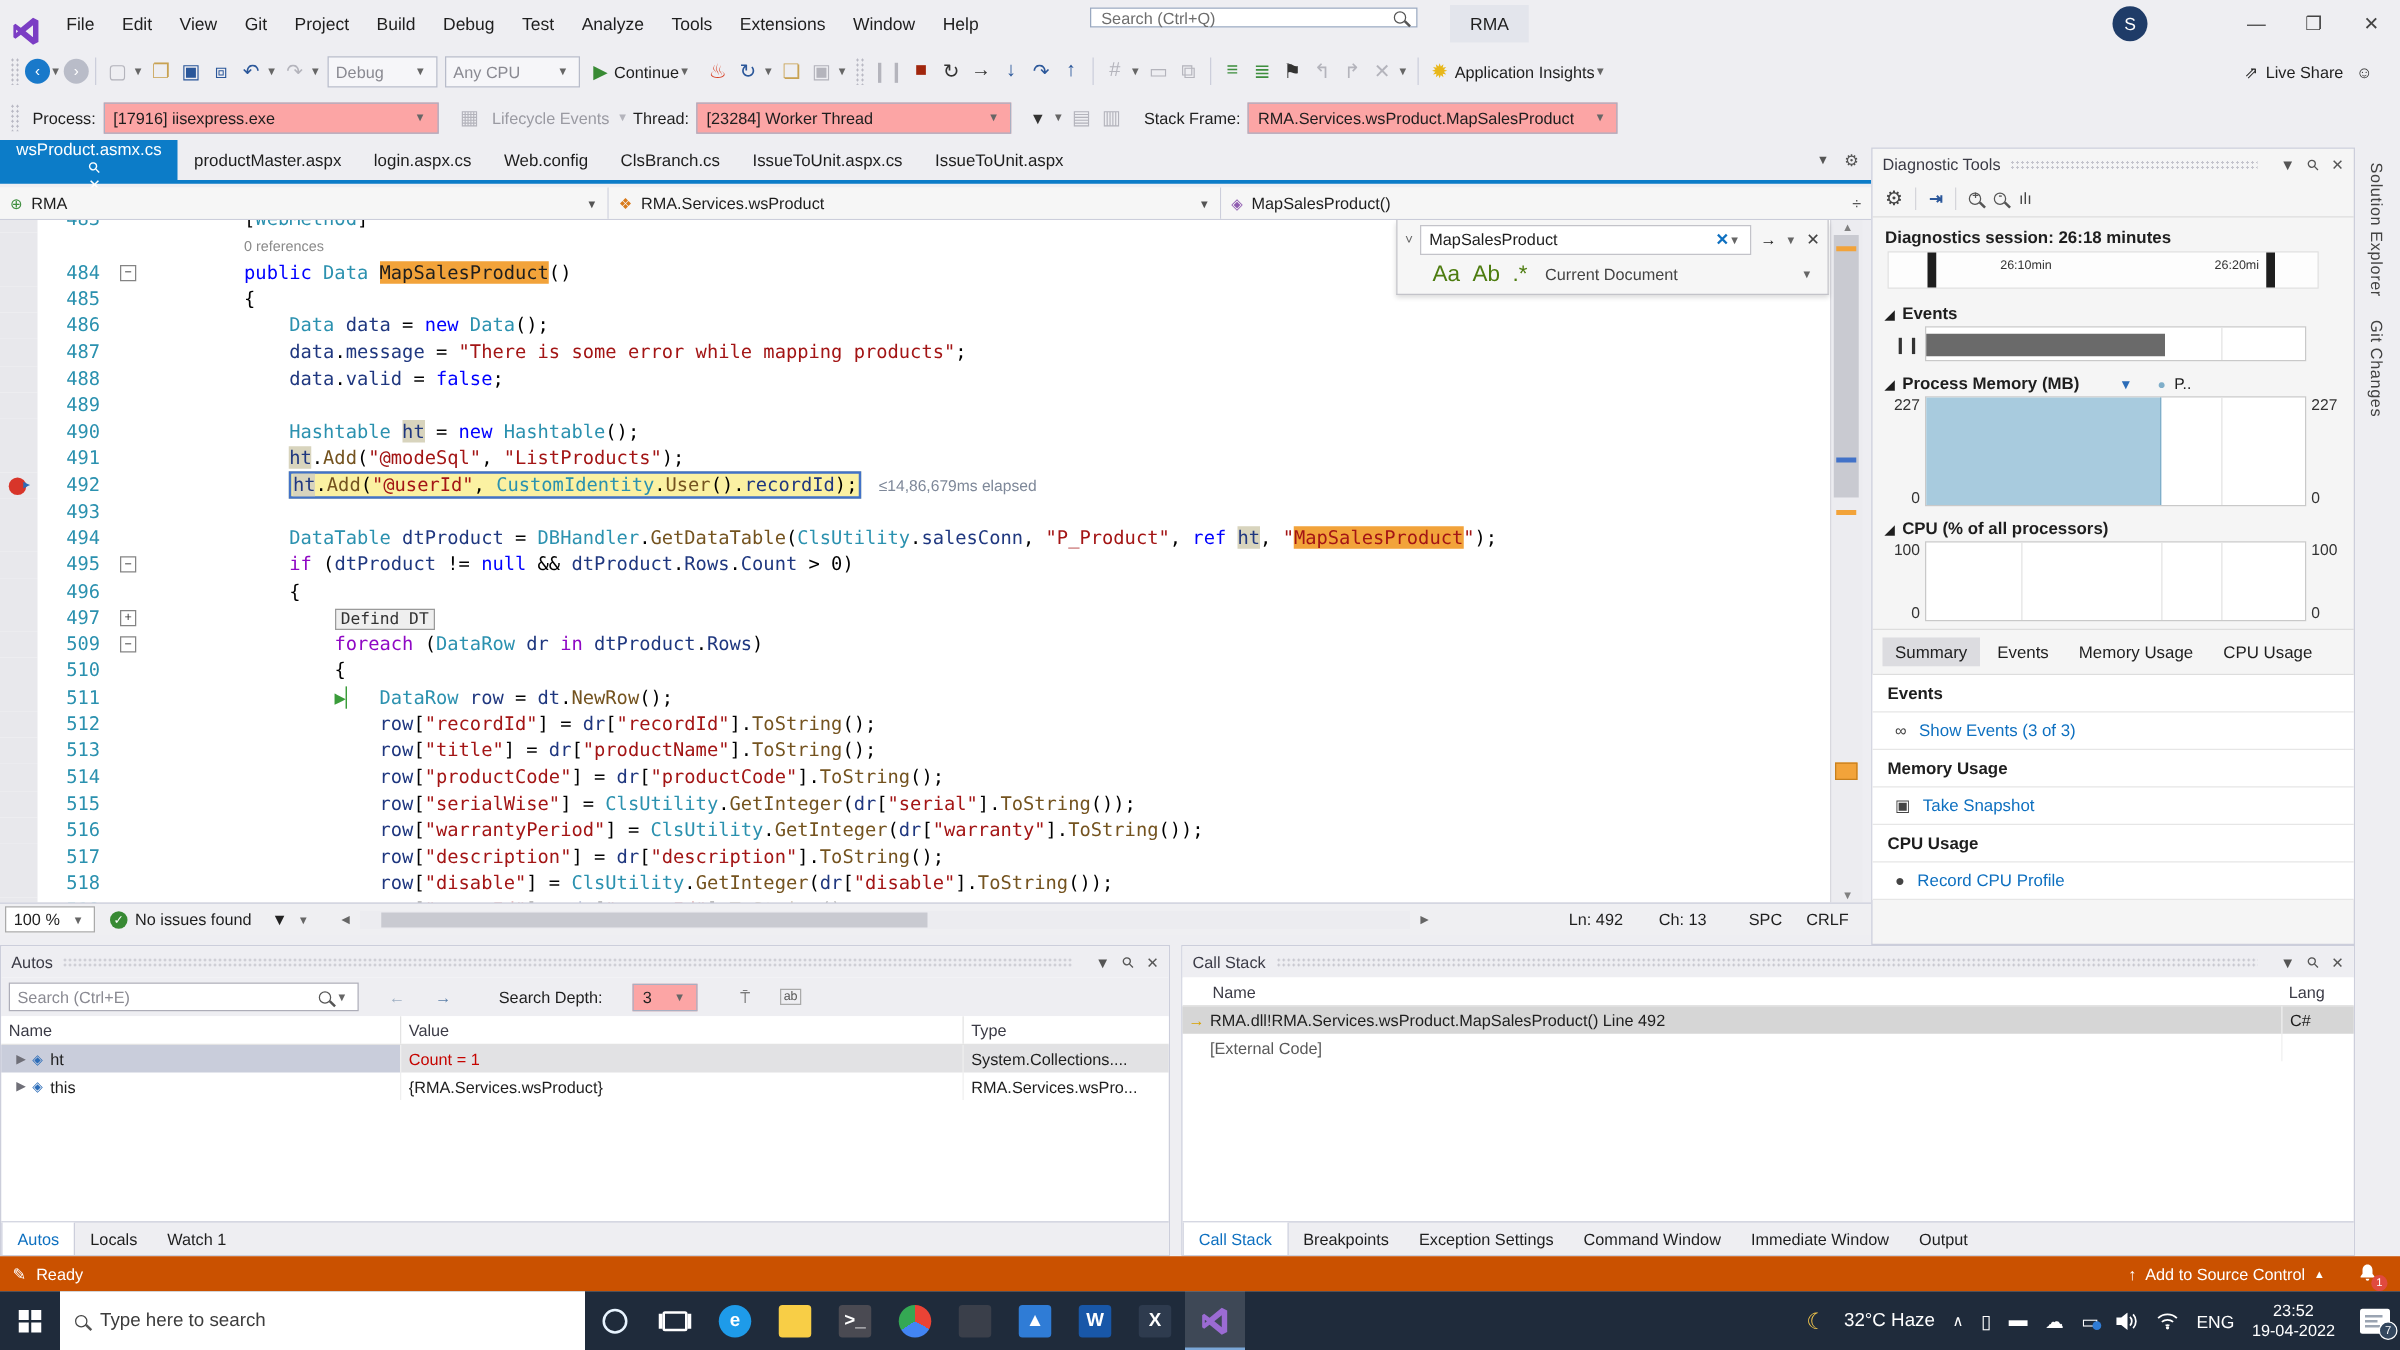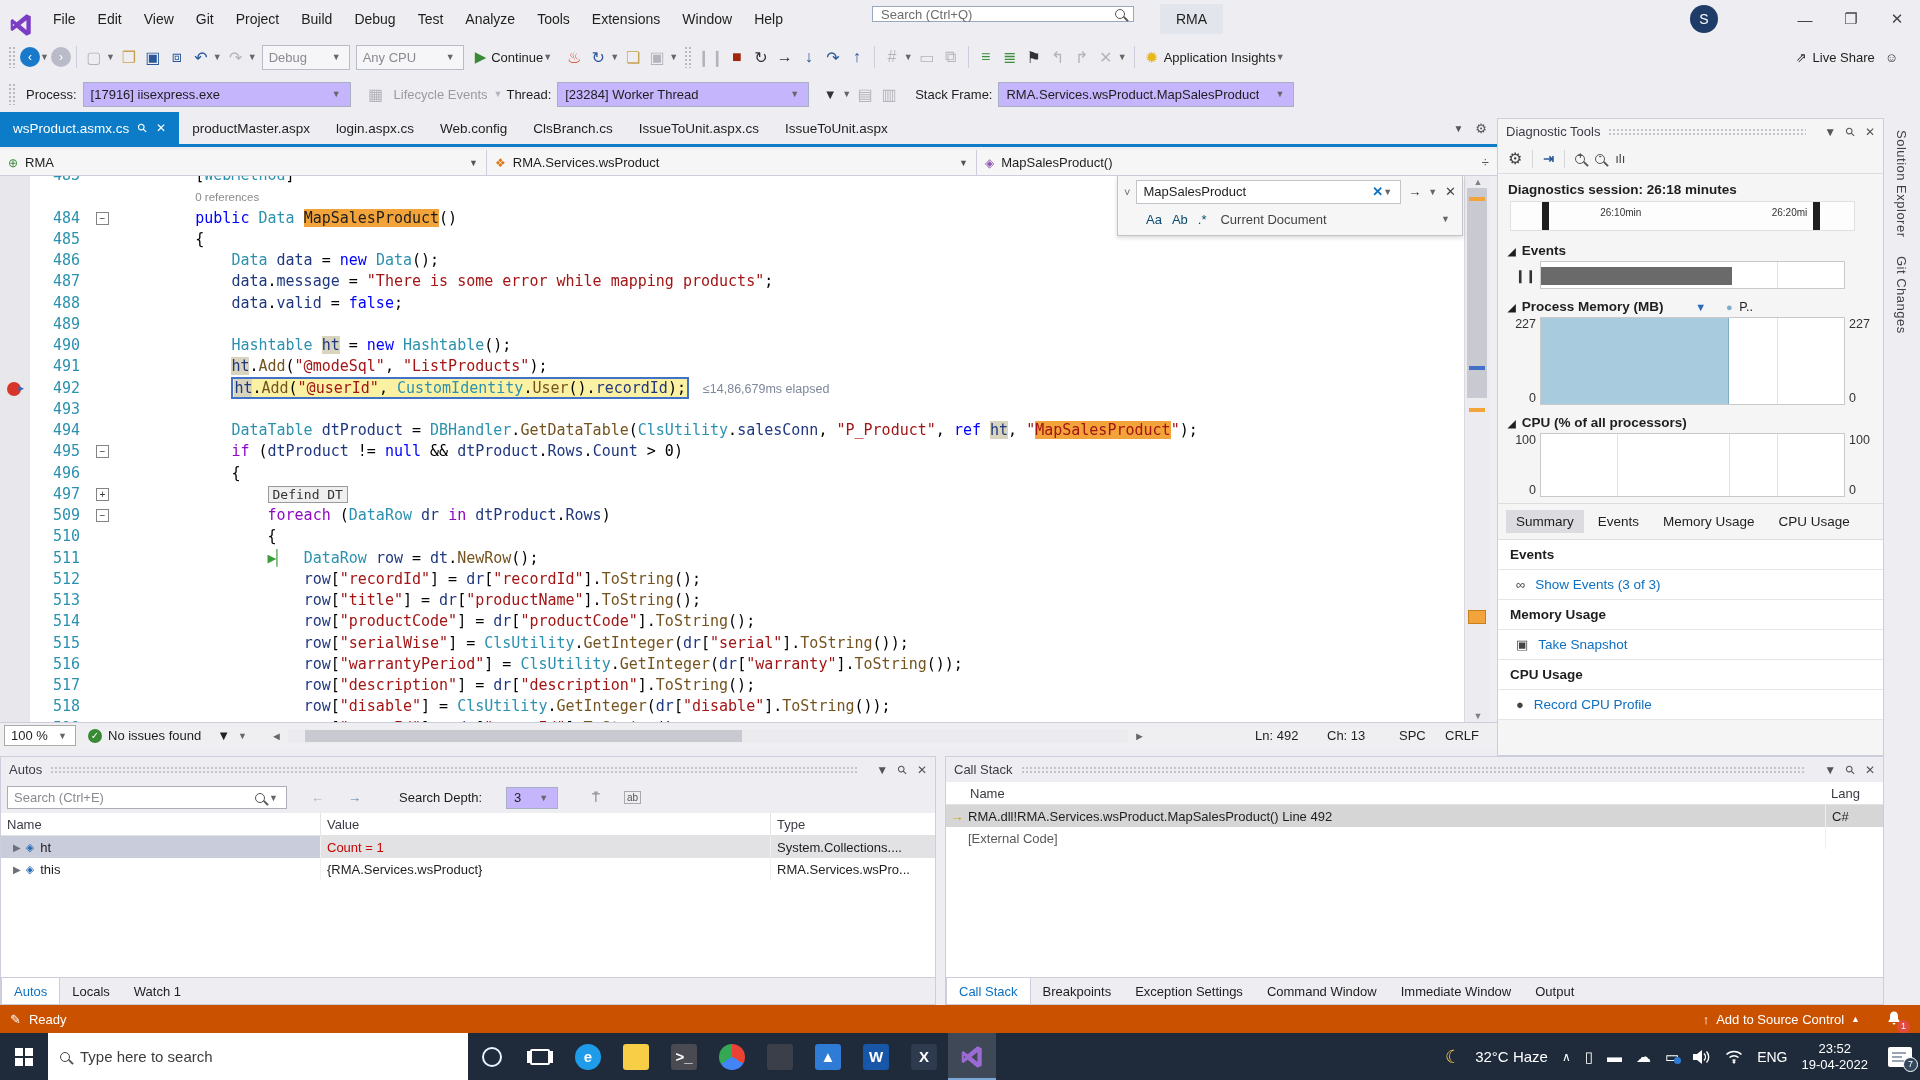--- a/index.html
+++ b/index.html
@@ -27,26 +27,26 @@
   .c-red { color:#D63B1F; } .c-stop { color:#A1260D; } .c-dark { color:#333; }
   .c-green { color:#3E8E3E; } .c-step { color:#2B579A; }
   .navcirc { width:20px; height:20px; border-radius:50%; display:flex; align-items:center; justify-content:center; color:#fff; font-size:12px; }
   .tb-select { height:25px; background:#F6F6F9; border:1px solid #B8BCCA; display:flex; align-items:center; justify-content:space-between; padding:0 6px; color:#8A8A92; font-size:13px; margin:0 3px; }
   #continue-btn { display:flex; align-items:center; height:26px; padding:0 4px; margin:0 4px; }
   #continue-btn .play { color:#388A34; font-size:15px; margin-right:5px; }
 
   
   #debugbar { position:absolute; left:0; top:76px; width:1920px; height:36px; background:#EEEEF2; display:flex; align-items:center; padding-left:4px; }
   .db-label { font-size:13px; margin:0 6px; }
-  .db-select { height:25px; background:#c4b5fd; border:1px solid #A9AFC2; display:flex; align-items:center; justify-content:space-between; padding:0 7px; font-size:13px; }
+  .db-select { height:25px; background:#fca5a5; border:1px solid #A9AFC2; display:flex; align-items:center; justify-content:space-between; padding:0 7px; font-size:13px; }
 
   
   #tabstrip { position:absolute; left:0; top:112px; width:1497px; height:35px; border-bottom:3px solid #0C7CC8; display:flex; align-items:flex-end; }
   .doc-tab { height:32px; display:flex; align-items:center; padding:0 13px; font-size:13.5px; color:#1E1E1E; }
-  .doc-tab.active { background:#0C7CC8; color:#fff; }
+  .doc-tab.active { background:#0C7CC8; color:#fff;flex-direction:column; }
   .doc-tab .pin, .doc-tab .x { margin-left:9px; font-size:12px; }
   #tabstrip-right { margin-left:auto; display:flex; align-items:center; gap:12px; padding:0 10px 8px 0; color:#555; }
 
   
   #breadcrumb { position:absolute; left:0; top:150px; width:1497px; height:26px; background:#F6F6F6; border-bottom:1px solid #CCCEDB; display:flex; }
   .bc-cell { display:flex; align-items:center; border-right:1px solid #CCCEDB; padding:0 8px; font-size:13px; background:#F6F6F6; }
   .bc-cell .dd { margin-left:auto; font-size:9px; color:#555; padding-left:10px; }
   .bc-ico { margin-right:7px; font-size:12px; }
 
   
@@ -77,21 +77,21 @@
   .vmark { position:absolute; left:4px; width:16px; height:4px; }
   #vthumb { position:absolute; left:2px; top:12px; width:20px; height:210px; background:#C9CAD1; }
   .varrow { position:absolute; left:0; width:26px; text-align:center; font-size:9px; color:#808080; }
   #perf-badge { position:absolute; left:3px; top:434px; width:18px; height:14px; background:#F2A33A; border:1px solid #C77F1C; }
 
   
   #findbox { position:absolute; left:1117px; top:176px; width:346px; background:#F6F6F6; border:1px solid #C3C3C9; border-top:none; box-shadow:0 2px 4px rgba(0,0,0,.15); }
   #findrow1 { display:flex; align-items:center; height:31px; padding:0 6px; }
   #findinput { flex:1; height:24px; background:#fff; border:1px solid #C3C3C9; display:flex; align-items:center; padding:0 6px; font-size:13px; }
   #findrow2 { display:flex; align-items:center; height:28px; padding:0 6px 4px 28px; gap:10px; }
-  .toggle { color:#0c4a6e; font-size:13px; }
+  .toggle { color:#4d7c0f; font-size:18px; }
   #find-scope { flex:1; display:flex; align-items:center; justify-content:space-between; color:#444; font-size:13px; padding:0 4px; }
 
   
   #edstrip { position:absolute; left:0; top:722px; width:1497px; height:26px; background:#EFEFF2; border-top:1px solid #CCCEDB; display:flex; align-items:center; }
   #zoom-select { width:72px; height:21px; background:#fff; border:1px solid #AAA; margin-left:4px; display:flex; align-items:center; justify-content:space-between; padding:0 6px; font-size:13px; }
   .okdot { width:14px; height:14px; border-radius:50%; background:#388A34; color:#fff; font-size:10px; display:flex; align-items:center; justify-content:center; margin:0 6px 0 12px; }
   #hsb { flex:1; height:14px; background:#ECECF0; margin:0 6px; position:relative; }
   #hsb-thumb { position:absolute; left:2%; top:1px; width:52%; height:12px; background:#C9CAD1; }
   .edinfo { width:72px; font-size:13px; }
 

